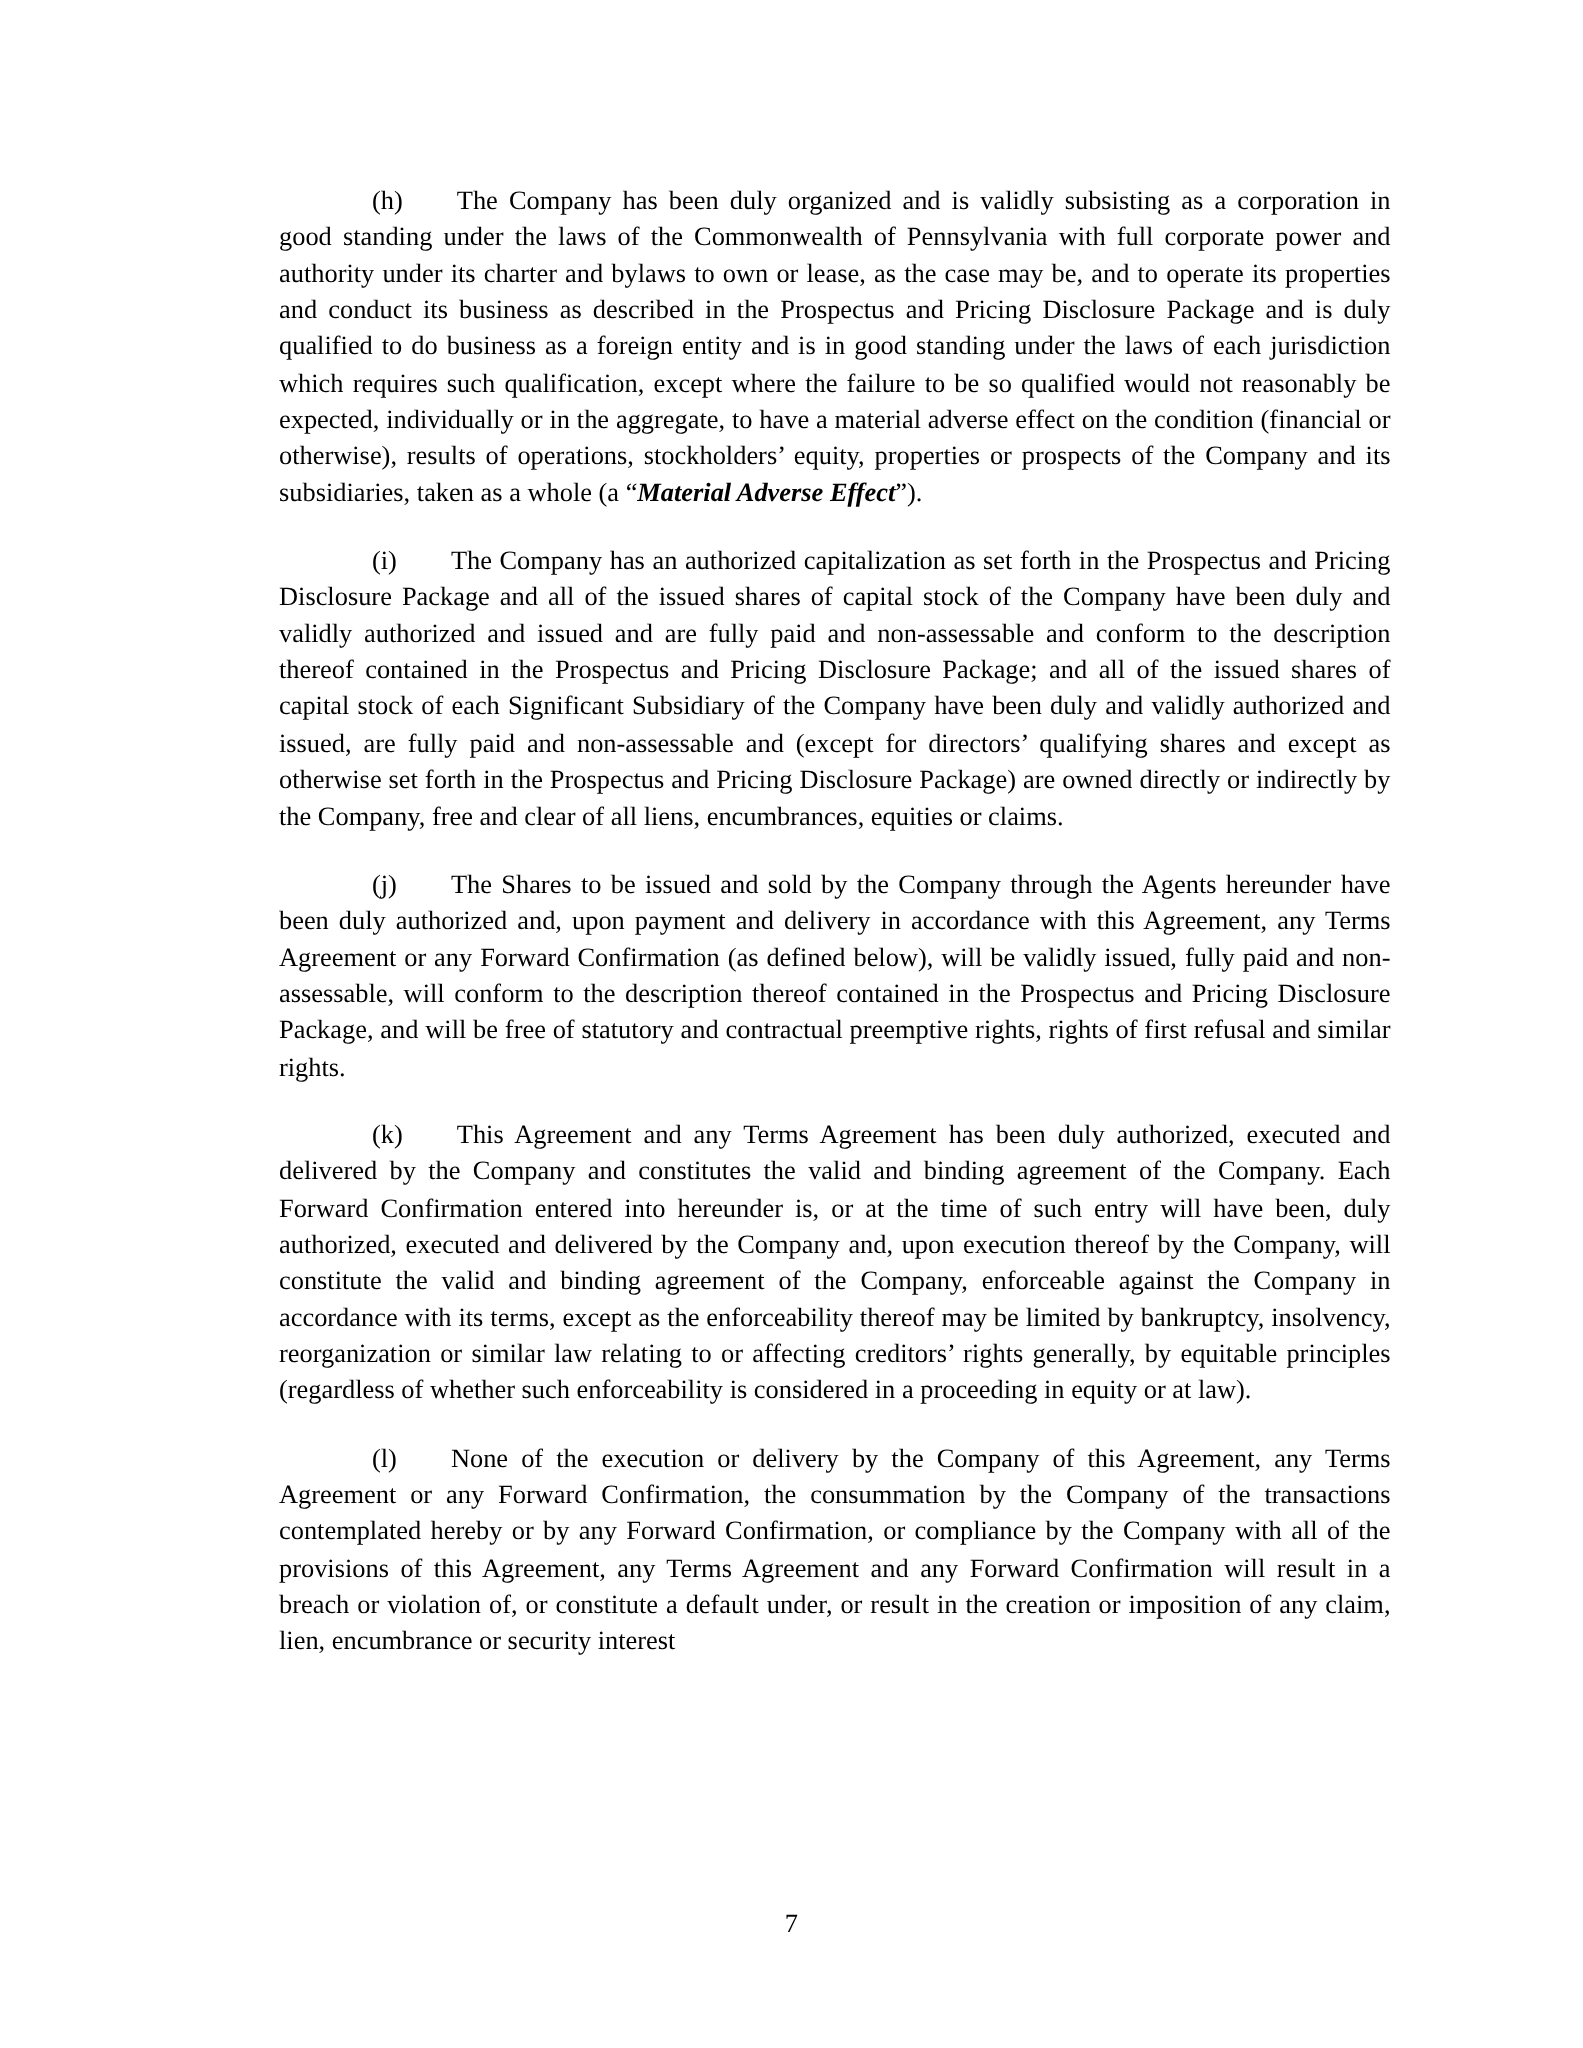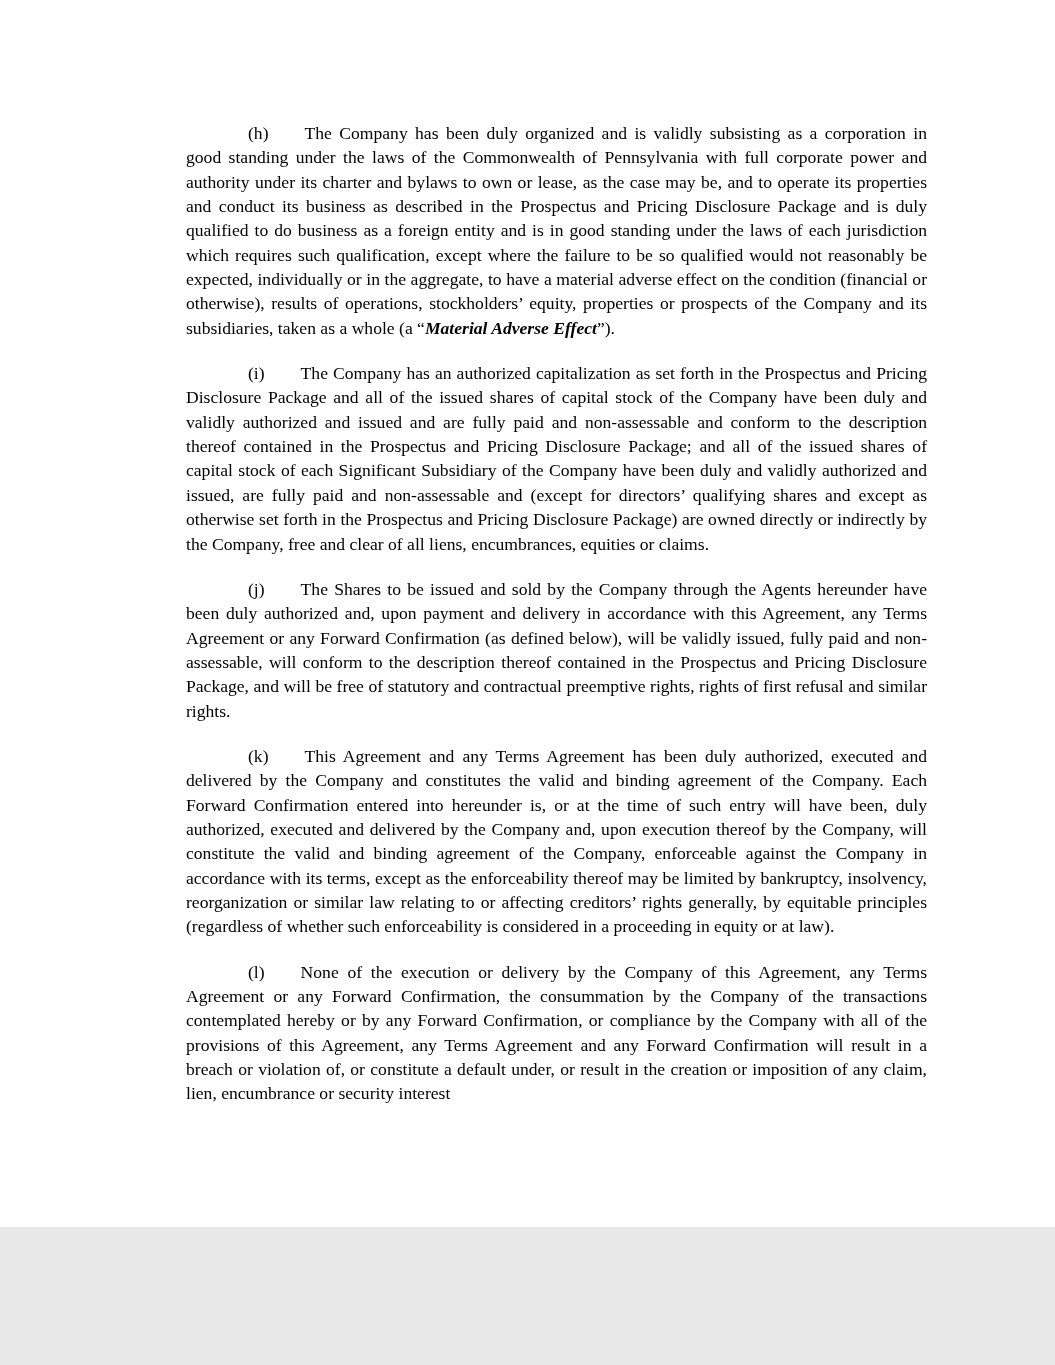--- a/index.html
+++ b/index.html
@@ -3,21 +3,21 @@
 <meta charset="utf-8">
 <style>
   html, body {
     margin: 0;
     padding: 0;
     background: #e8e8e8;
   }
   .page {
     position: relative;
     width: 1055px;
-    height: 1227px;
+    height: 1365px;
     margin: 0 auto;
     background: #ffffff;
     font-family: "Liberation Serif", serif;
     color: #000000;
     overflow: hidden;
   }
   .content {
     position: absolute;
     left: 186px;
     top: 121px;

